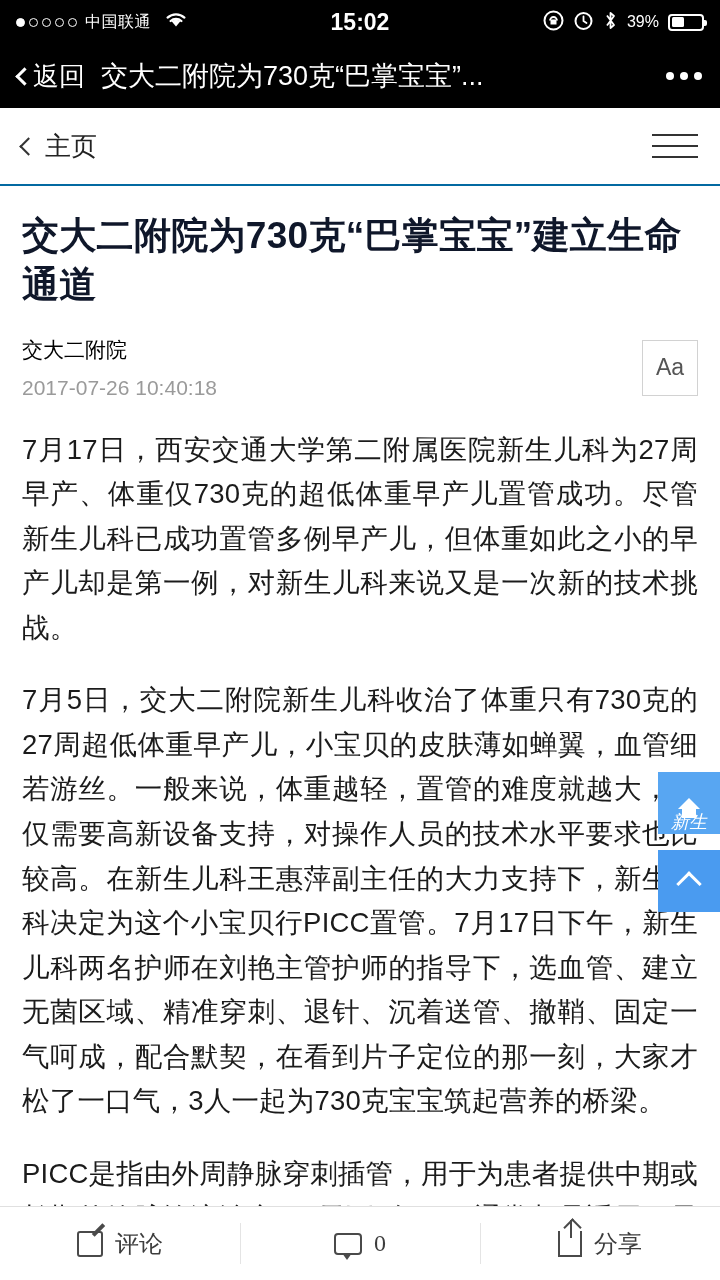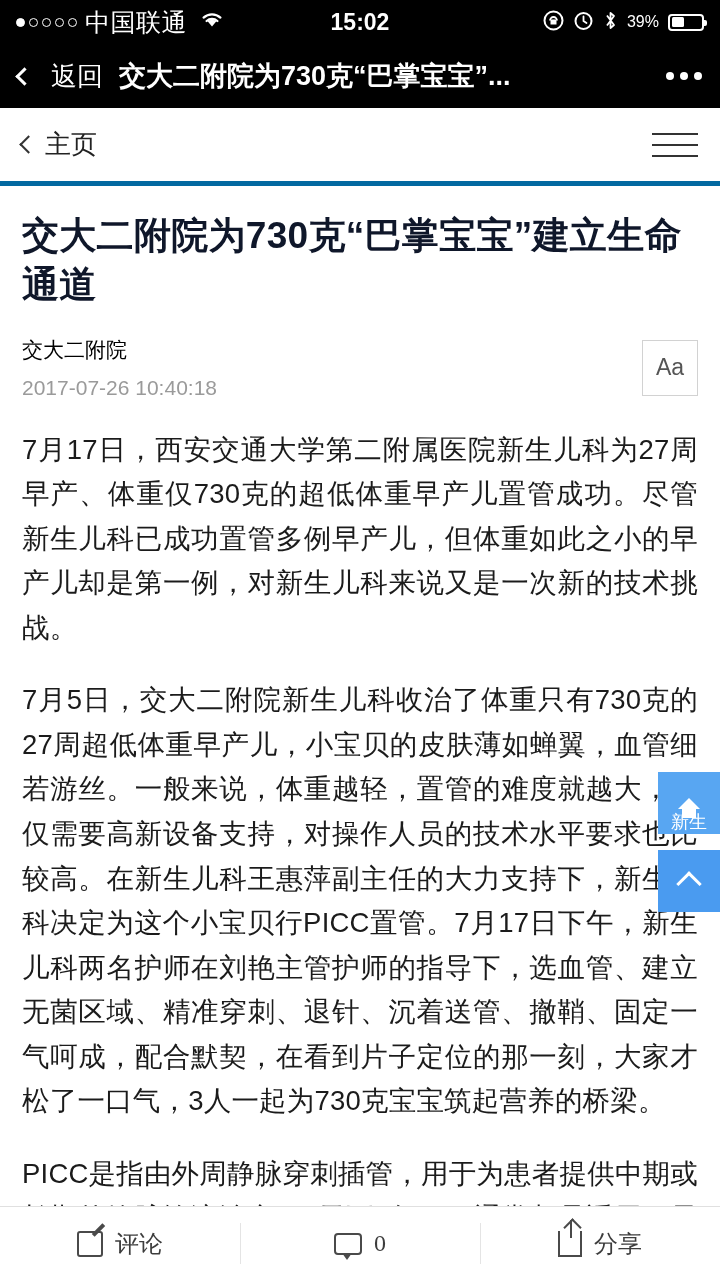--- a/index.html
+++ b/index.html
@@ -31,21 +31,21 @@
     flex: 0 0 auto;
     position: relative;
   }
   .sb-left { display: flex; align-items: center; gap: 8px; }
   .dots { display: flex; align-items: center; gap: 4px; }
   .dot {
     width: 9px; height: 9px; border-radius: 50%;
     border: 1.5px solid #fff; background: transparent;
   }
   .dot.filled { background: #fff; }
-  .carrier { font-size: 25px; letter-spacing: 0.5px; text-align: right; }
+  .carrier { font-size: 16px; letter-spacing: 0.5px; text-align: right; }
   .wifi {
     display: inline-block;
     margin-left: 4px;
   }
   .sb-center {
     position: absolute;
     left: 0; right: 0;
     text-align: center;
     font-size: 23px;
     font-weight: 700;
@@ -84,51 +84,51 @@
   
   .appnav {
     height: 64px;
     background: #000;
     color: #fff;
     display: flex;
     align-items: center;
     padding: 0 18px;
     flex: 0 0 auto;
   }
-  .back-group { display: flex; align-items: center; gap: 20px; }
+  .back-group { display: flex; align-items: center; gap: 2px; }
   .chev-left {
     width: 13px; height: 13px;
     border-left: 3px solid #fff;
     border-bottom: 3px solid #fff;
     transform: rotate(45deg);
     display: inline-block;
   }
   .back-text { font-size: 26px; }
   .appnav-title {
     flex: 1;
     font-size: 27px;
-    font-weight: 700;
+    font-weight: 400;
     margin-left: 16px;
     white-space: nowrap;
     overflow: hidden;
     text-overflow: ellipsis;
   }
   .more-dots {
     display: flex; gap: 6px; margin-left: 10px;
   }
   .more-dots i {
     width: 8px; height: 8px; border-radius: 50%;
     background: #fff; display: block;
   }
 
   
   .webhead {
     height: 78px;
     background: #fff;
-    border-bottom: 5px solid #0369a1;
+    border-bottom: 2px solid #0369a1;
     display: flex;
     align-items: center;
     padding: 0 22px;
     flex: 0 0 auto;
     position: relative;
   }
   .home-group { display: flex; align-items: center; gap: 10px; color: #222; }
   .chev-left-dark {
     width: 13px; height: 13px;
     border-left: 2.5px solid #333;
@@ -210,20 +210,21 @@
     display: flex; align-items: center; justify-content: center;
     color: #fff;
   }
   .float-btn.tag {
     flex-direction: column;
     gap: 0;
     font-size: 19px;
     line-height: 1.05;
     background: #58a6f2;
     position: relative;
+    font-style: italic;
   }
   .home-ico {
     width: 0; height: 0;
     border-left: 11px solid transparent;
     border-right: 11px solid transparent;
     border-bottom: 11px solid #fff;
     position: relative;
   }
   .home-ico::after {
     content: "";

